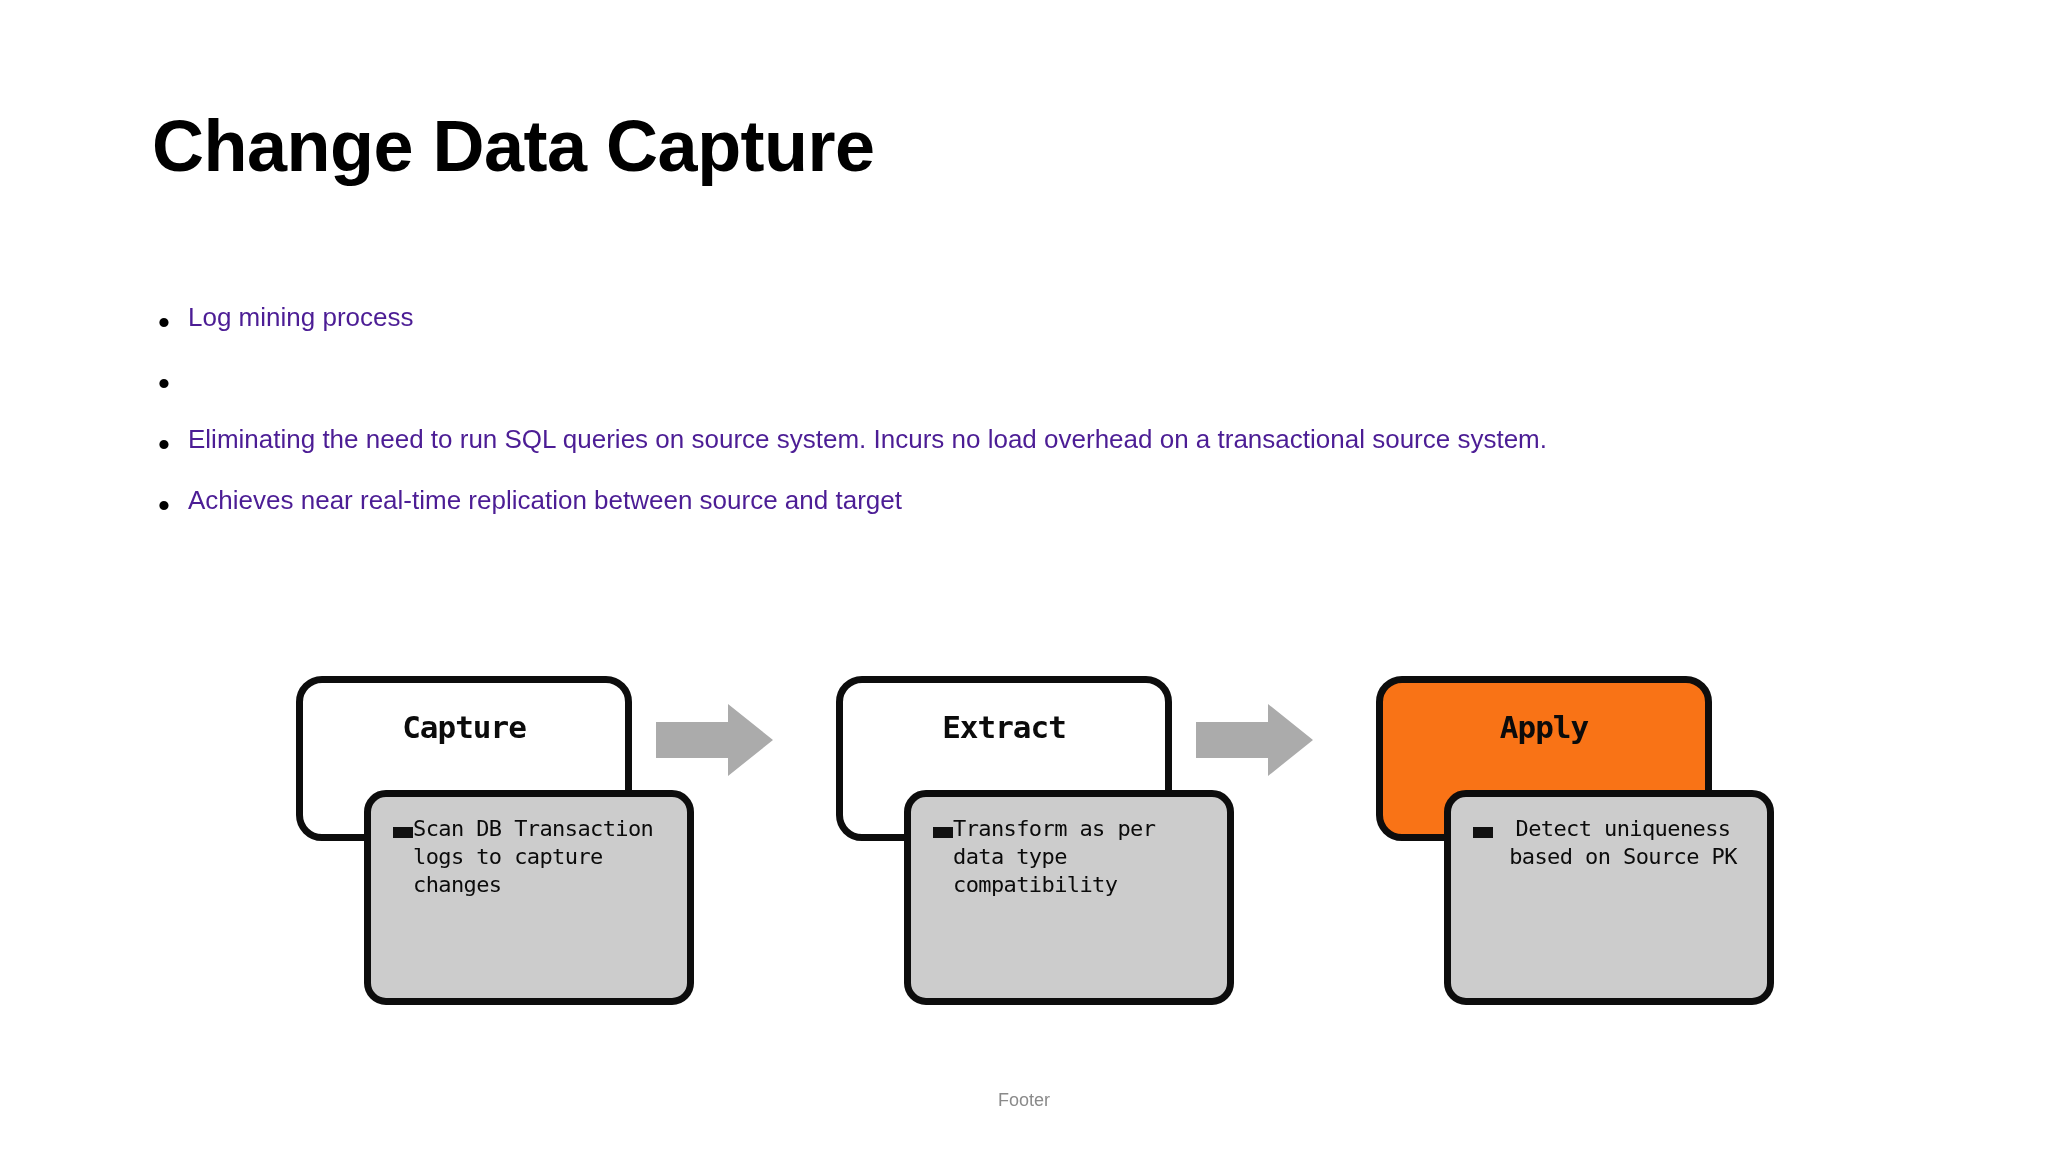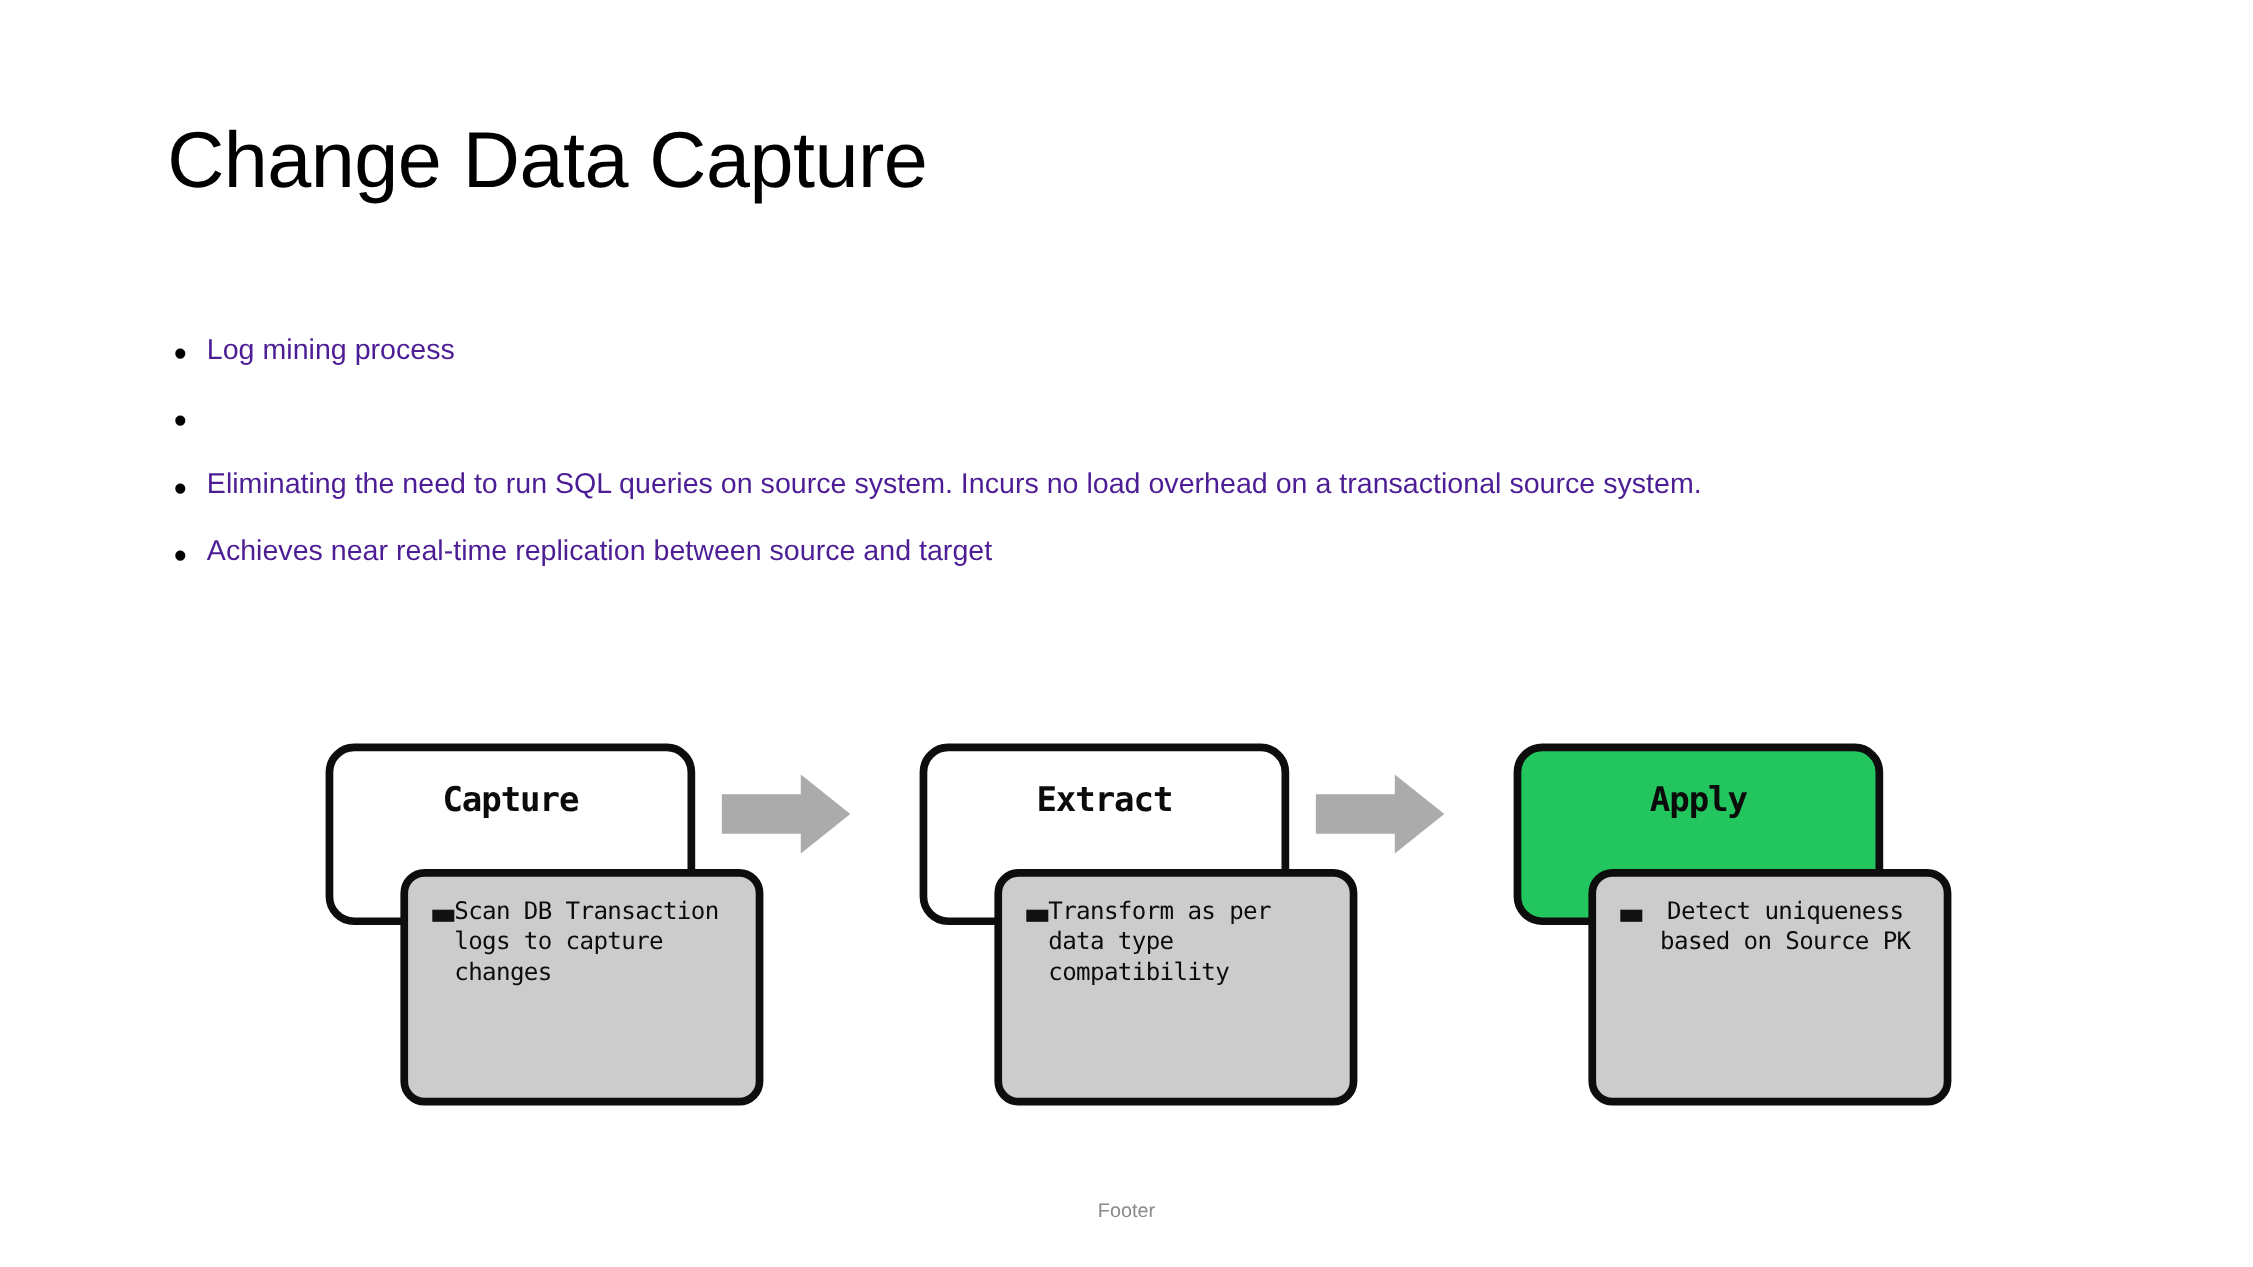--- a/index.html
+++ b/index.html
@@ -16,21 +16,21 @@
     -webkit-font-smoothing: antialiased;
   }
 
   
   #slide-title {
     position: absolute;
     left: 152px;
     top: 110px;
     font-size: 72px;
     line-height: 1.0;
-    font-weight: 400;
+    font-weight: 700;
     color: #000000;
     letter-spacing: -0.5px;
     white-space: nowrap;
   }
 
   
   #bullet-list {
     position: absolute;
     left: 150px;
     top: 300px;
@@ -204,21 +204,21 @@
           <div class="stage-body-text">Transform  as per data type compatibility</div>
         </div>
       </div>
     </div>
     <div class="stage-arrow" style="left: 1196px;">
       <svg width="118" height="76" viewBox="0 0 118 76">
         <path d="M0,20 L72,20 L72,2 L117,38 L72,74 L72,56 L0,56 Z" fill="#ababab"></path>
       </svg>
     </div>
     <div class="stage" style="left: 1376px;">
-      <div class="stage-header" style="background: #22c55e; border-color: rgb(13, 13, 13);">
+      <div class="stage-header" style="background: #f97316; border-color: rgb(13, 13, 13);">
         <div class="stage-header-label">Apply</div>
       </div>
       <div class="stage-body" style="background: rgb(204, 204, 204); border-color: rgb(13, 13, 13); text-align: center;">
         <div class="stage-body-inner">
           <span class="stage-bullet-square"></span>
           <div class="stage-body-text">Detect  uniqueness based on Source PK</div>
         </div>
       </div>
     </div>
   </div>

